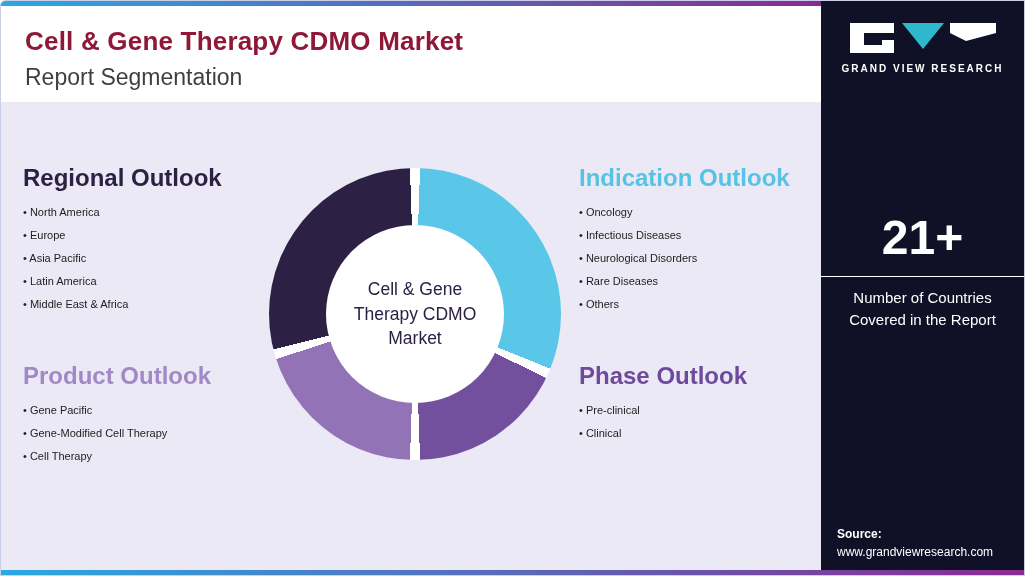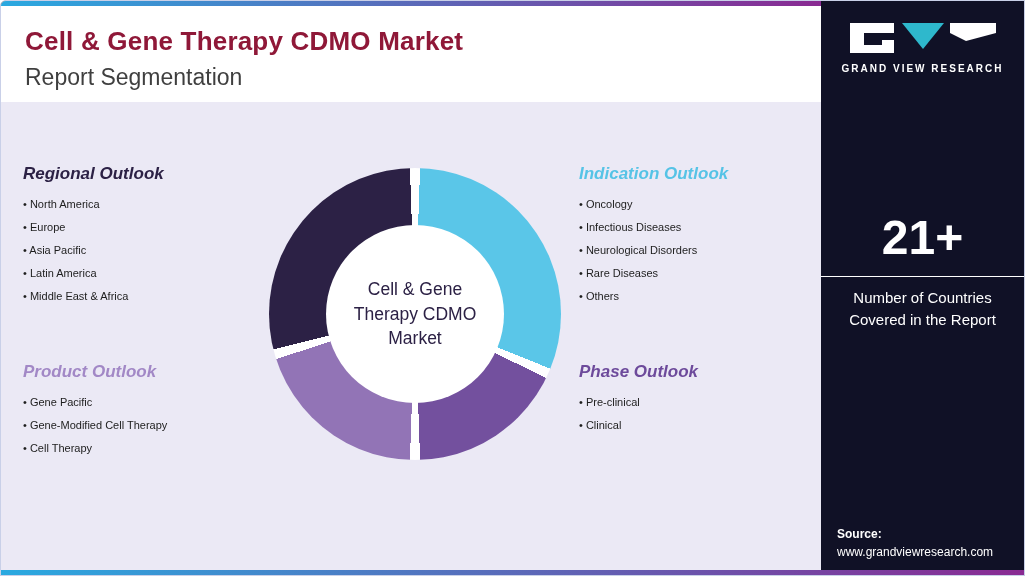--- a/index.html
+++ b/index.html
@@ -63,24 +63,23 @@
   }
 
   
   .quad { position: absolute; width: 265px; }
   .q-tl { left: 22px;  top: 62px;  }
   .q-tr { left: 578px; top: 62px;  }
   .q-bl { left: 22px;  top: 260px; }
   .q-br { left: 578px; top: 260px; }
 
   .quad h2 {
-    font-size: 17px;
+    font-size: 24px;
     font-weight: bold;
     margin-bottom: 9px;
-    font-style: italic;
   }
   .quad ul { list-style: none; }
   .quad li {
     font-size: 11px;
     color: #1d1d1d;
     line-height: 23px;
     white-space: nowrap;
   }
   .quad li::before { content: "• "; color: #1d1d1d; }
 

